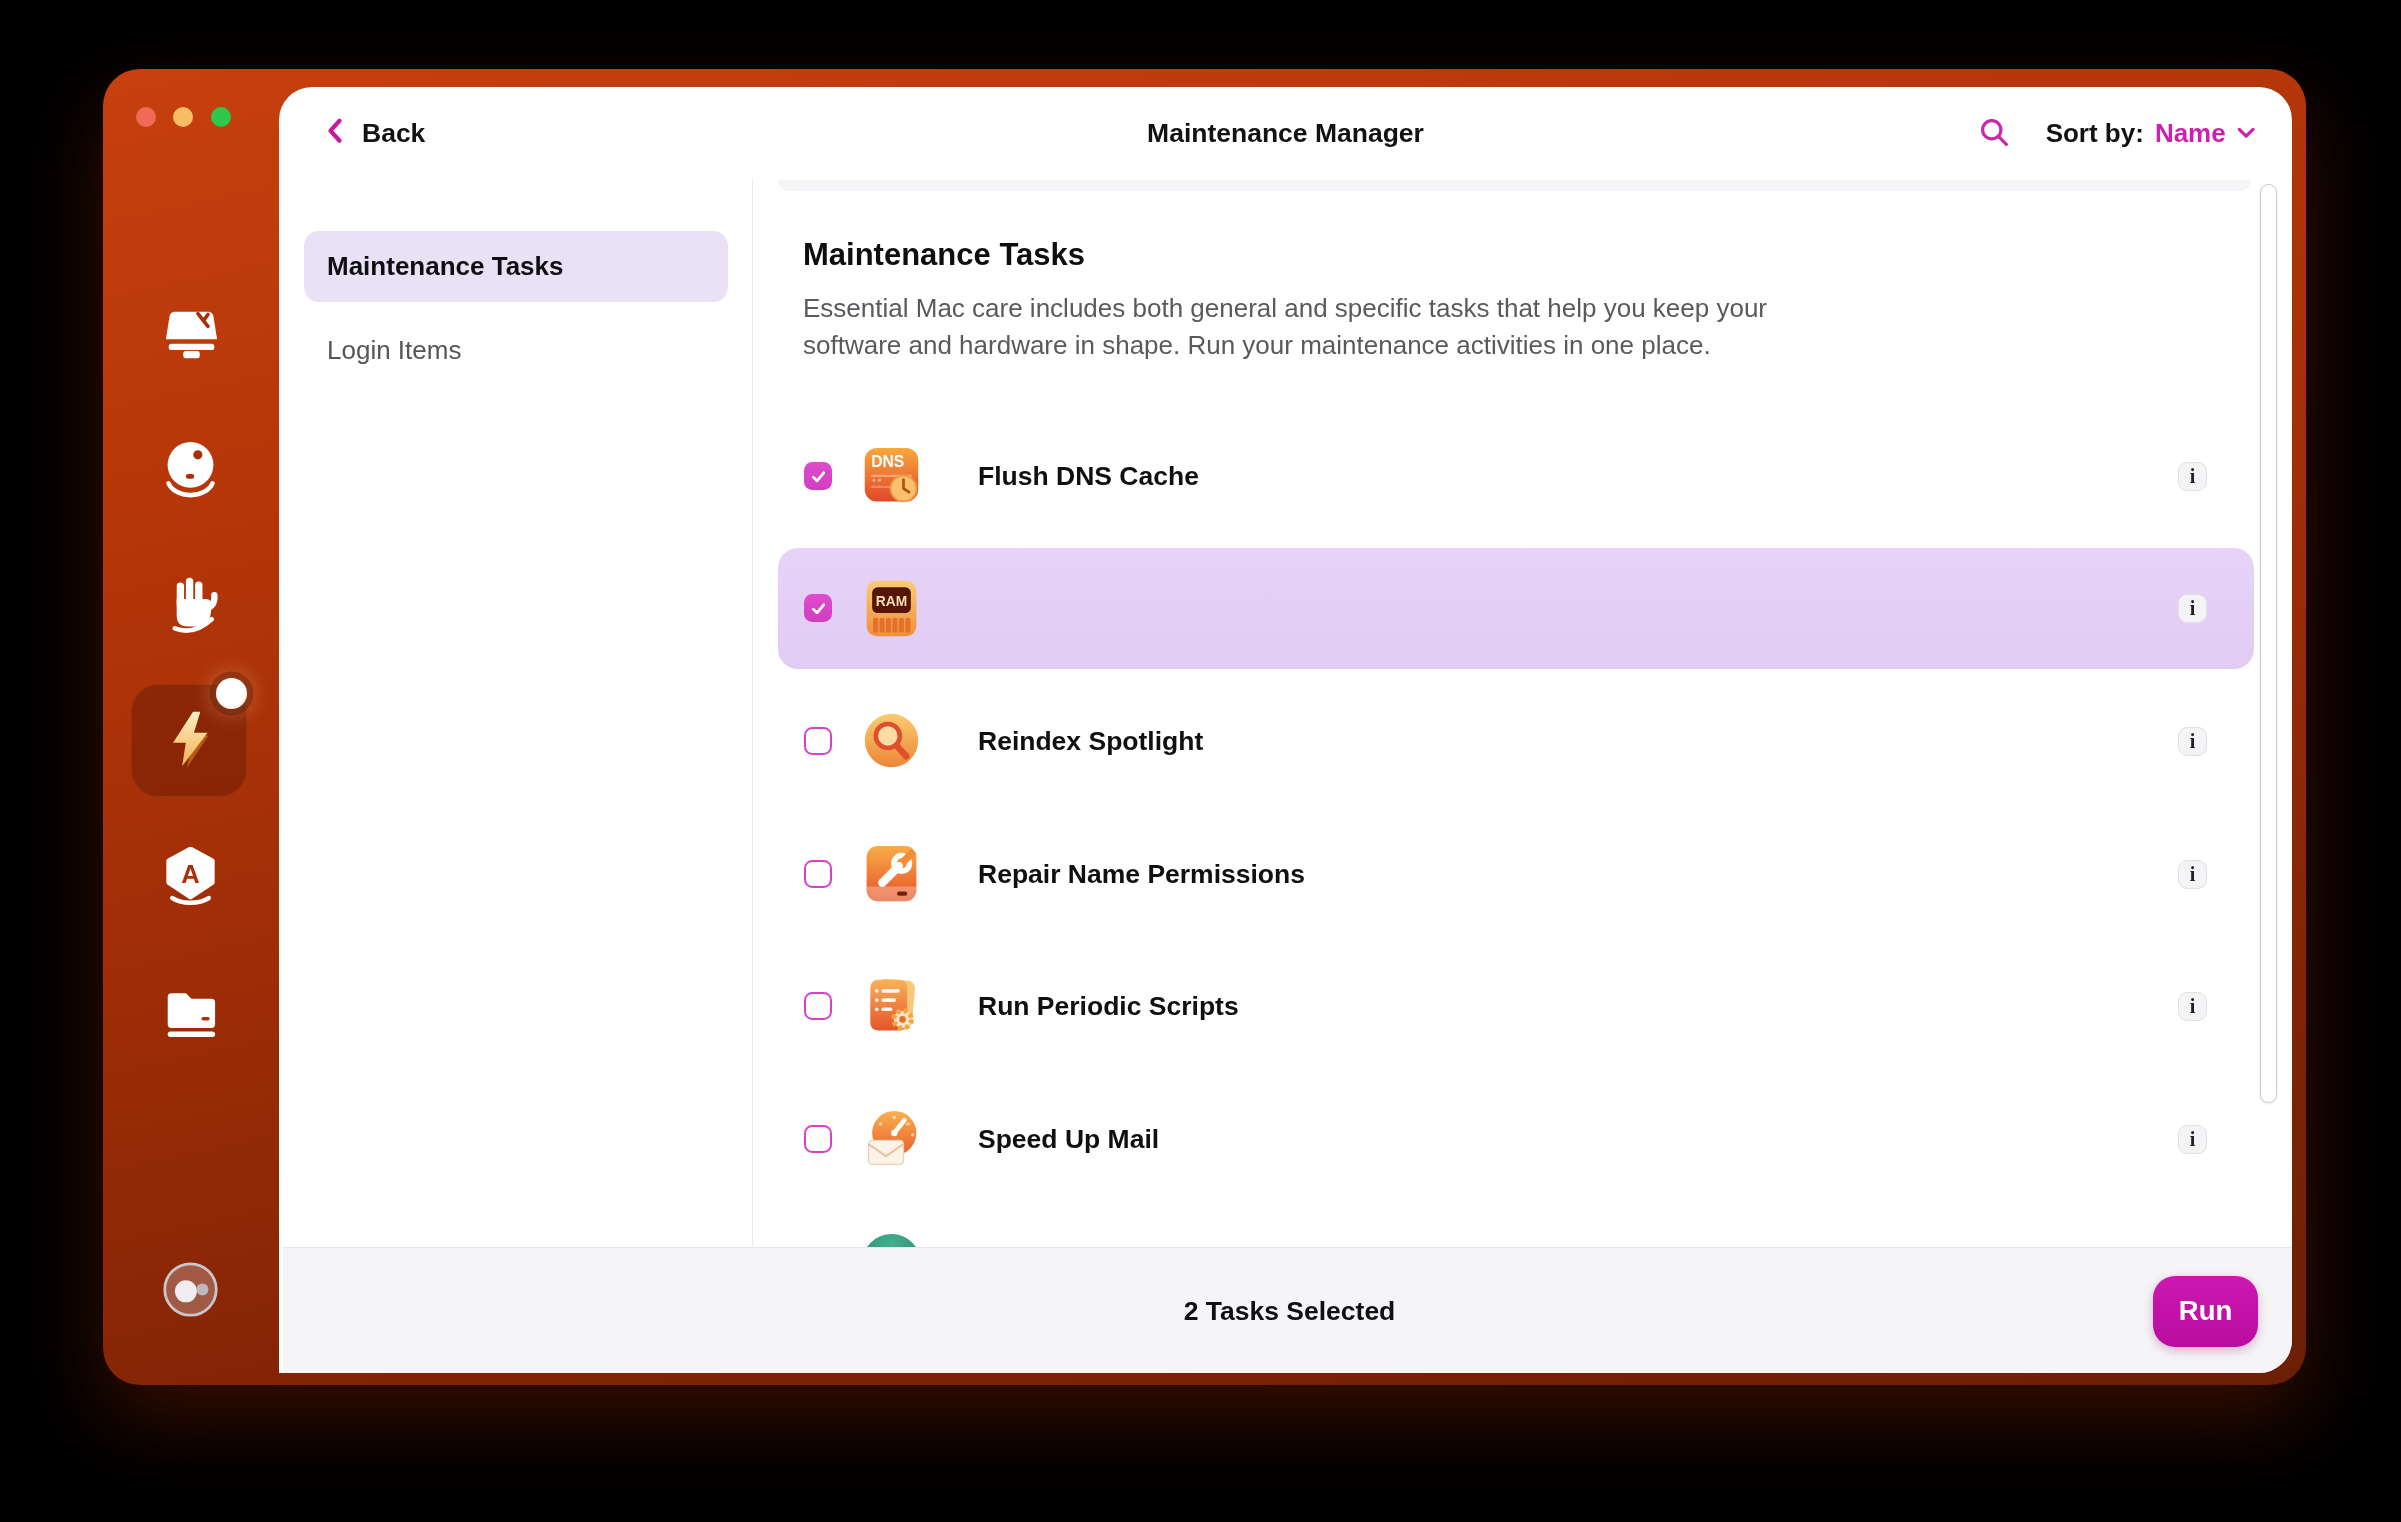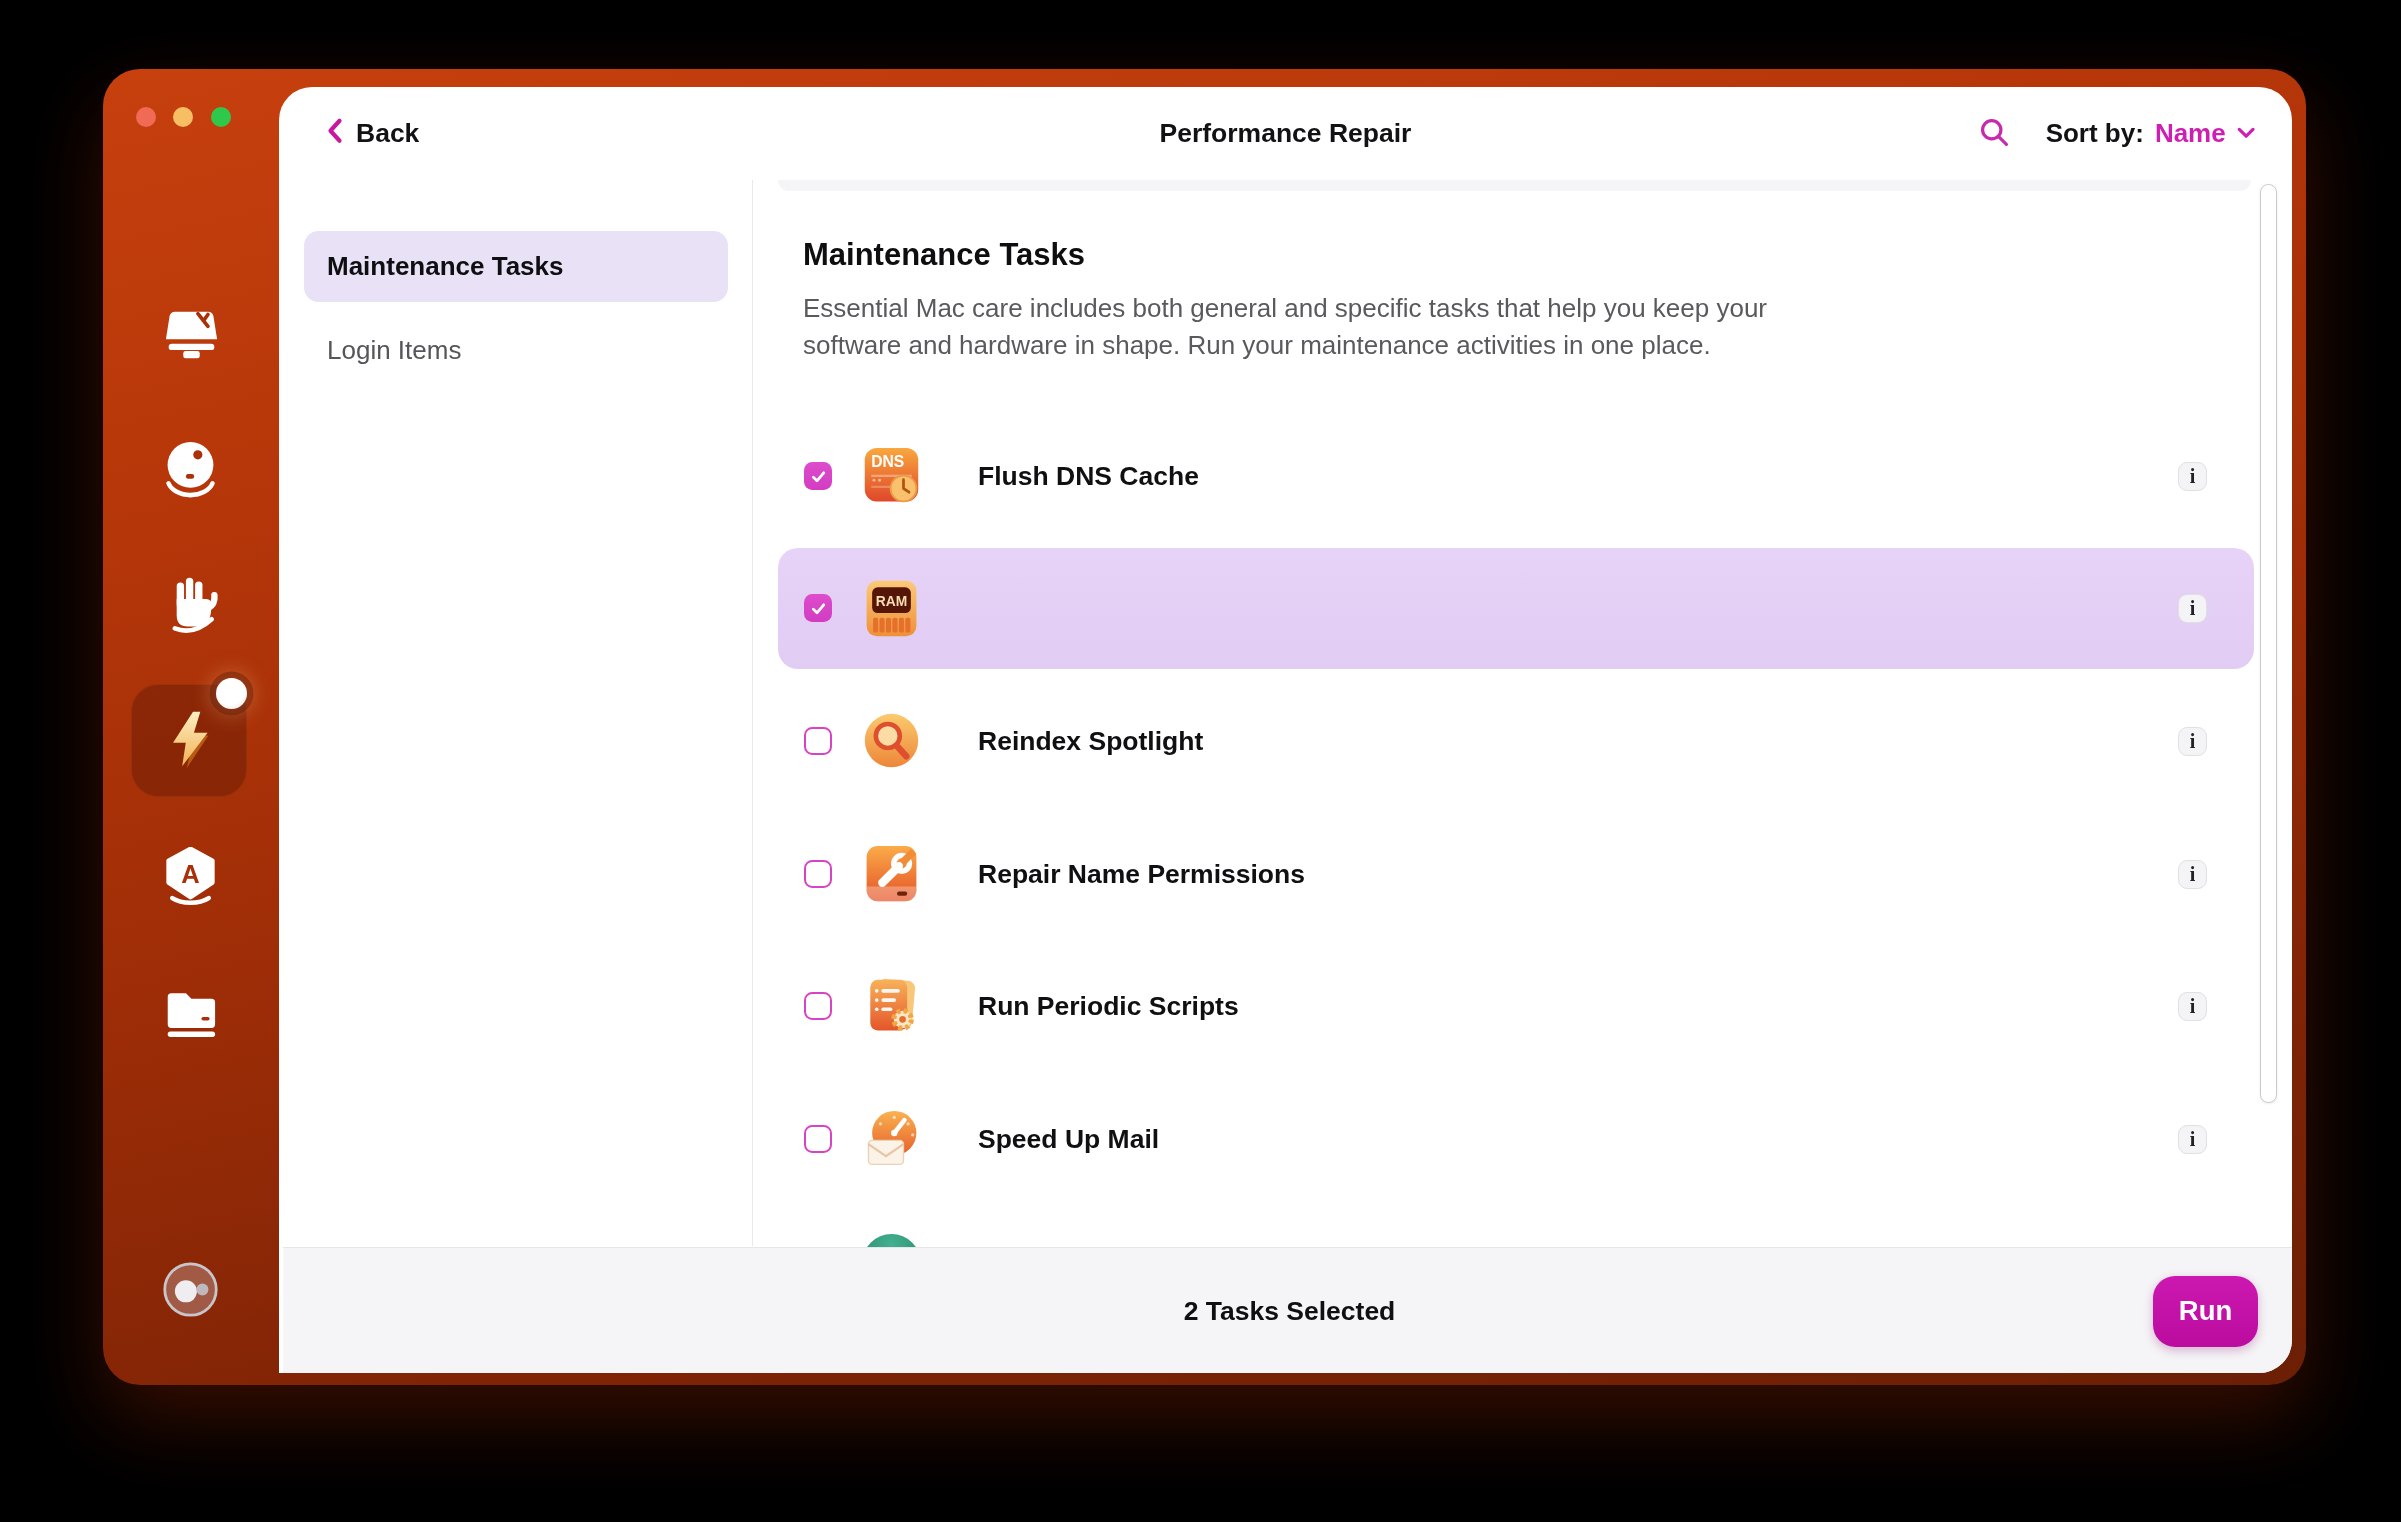--- a/index.html
+++ b/index.html
@@ -15,21 +15,21 @@
   .sb{position:absolute;display:flex;align-items:center;justify-content:center;}
   .sb svg{display:block;}
   .active-tile{position:absolute;left:27.5px;top:615px;width:116px;height:113px;border-radius:27.5px;
     background:rgba(72,16,2,.32);box-shadow:inset 0 0 0 0.9px rgba(255,140,70,.12);}
   .tile-badge{position:absolute;left:113px;top:609px;width:31px;height:31px;border-radius:50%;
     background:radial-gradient(circle at 45% 40%,#FFFFFF 55%,#E8E2DE 100%);
     box-shadow:0 0 0 6.4px rgba(95,28,6,.45),0 0 20px 7.3px rgba(255,190,130,.30);}
   
   .panel{position:absolute;left:176px;top:18.3px;width:2013px;height:1286px;background:#FFF;
     border-radius:33px 33px 33px 0;overflow:hidden;}
-  .hdr-back{position:absolute;left:46px;top:0;height:93px;display:flex;align-items:center;gap:11px;cursor:pointer;}
+  .hdr-back{position:absolute;left:46px;top:0;height:93px;display:flex;align-items:center;gap:17px;cursor:pointer;}
   .hdr-back span{font-size:26.5px;font-weight:700;color:#121214;}
   .hdr-title{position:absolute;left:0;right:0;top:0;height:93px;display:flex;align-items:center;justify-content:center;
     font-size:26.5px;font-weight:700;color:#121214;}
   .hdr-right{position:absolute;right:37px;top:0;height:93px;display:flex;align-items:center;gap:35px;}
   .sort-group{display:flex;align-items:center;gap:11px;cursor:pointer;}
   .sort-label{font-size:26px;font-weight:700;color:#121214;}
   .sort-value{font-size:26px;font-weight:700;color:var(--accent,#CE1FB3);}
   
   .nav-item{position:absolute;left:25px;width:424px;height:71px;display:flex;align-items:center;
     padding-left:23px;border-radius:14.6px;font-size:26px;color:#56565A;cursor:pointer;}
@@ -139,21 +139,21 @@
   <div class="panel">
 
     <div class="hdr-back">
       <span>
         <svg width="20" height="27.5" viewBox="0 0 22 30">
             <path d="M16 4 L6 15 L16 26" stroke="#C9189F" stroke-width="4.5" fill="none" stroke-linecap="round" stroke-linejoin="round"></path>
           </svg>
       </span>
       <span>Back</span>
     </div>
-    <div class="hdr-title">Performance Repair</div>
+    <div class="hdr-title">Maintenance Manager</div>
     <div class="hdr-right">
       <span style="cursor:pointer;">
         <svg width="33" height="33" viewBox="0 0 36 36">
             <circle cx="15" cy="15" r="10" stroke="#C72BAC" stroke-width="3.5" fill="none"></circle>
             <line x1="22.5" y1="22.5" x2="31" y2="31" stroke="#C72BAC" stroke-width="3.5" stroke-linecap="round"></line>
           </svg>
       </span>
       <span class="sort-group">
         <span class="sort-label">Sort by:</span>
         <span class="sort-value">Name</span>

